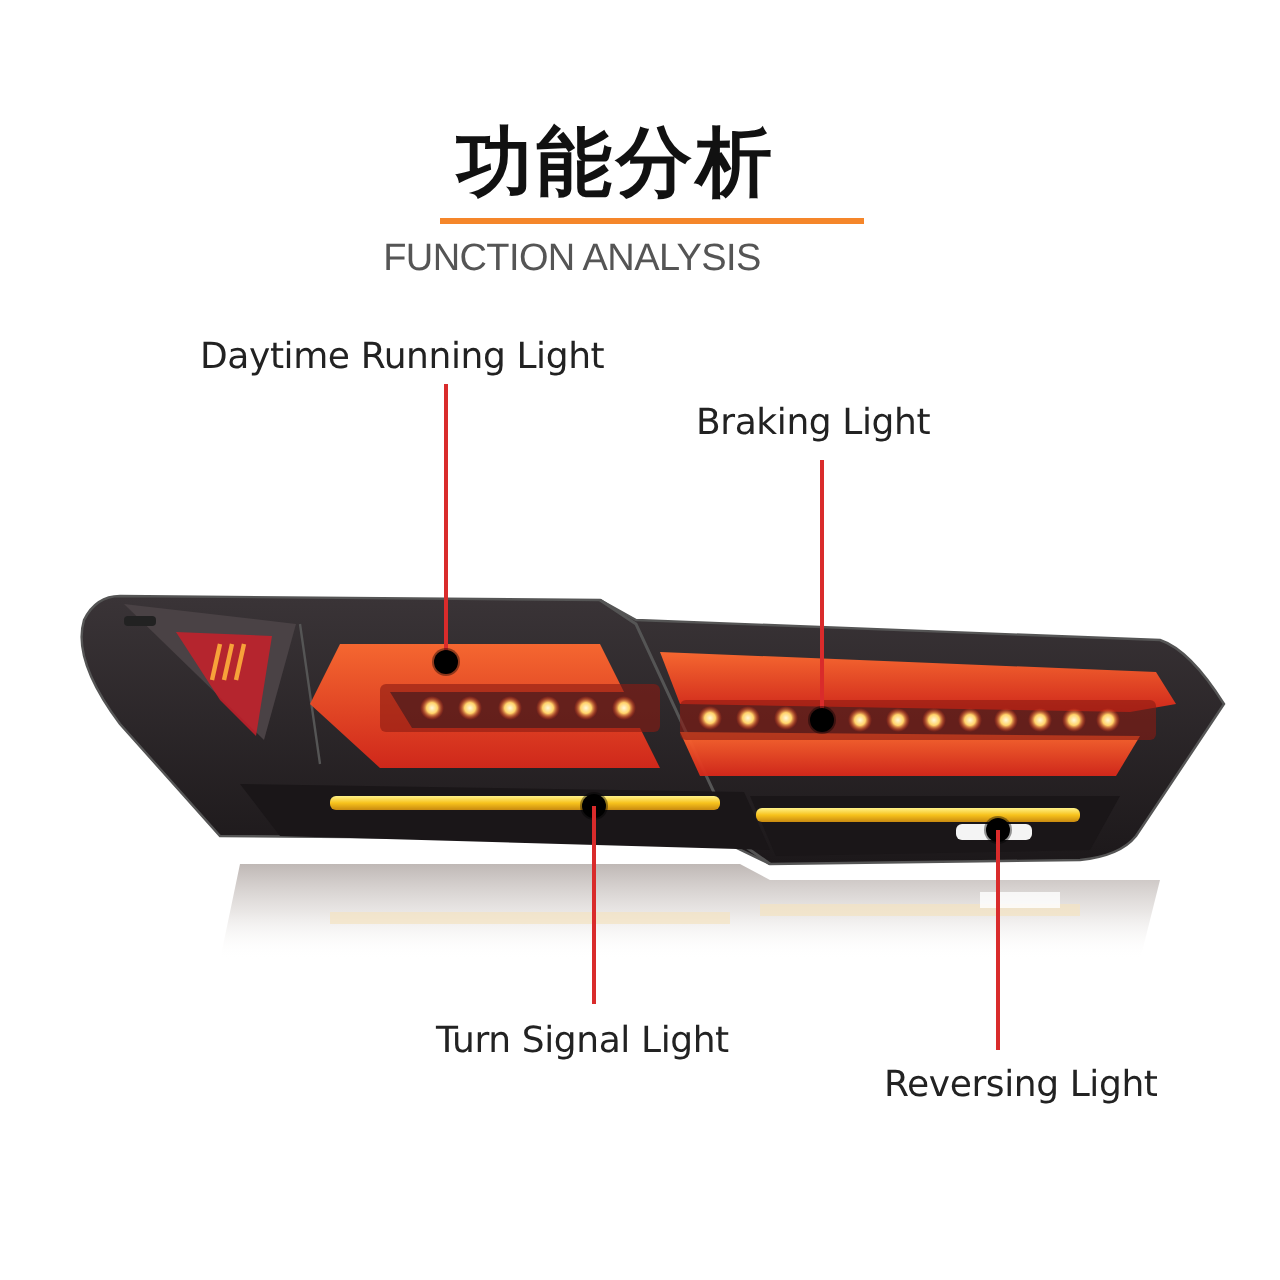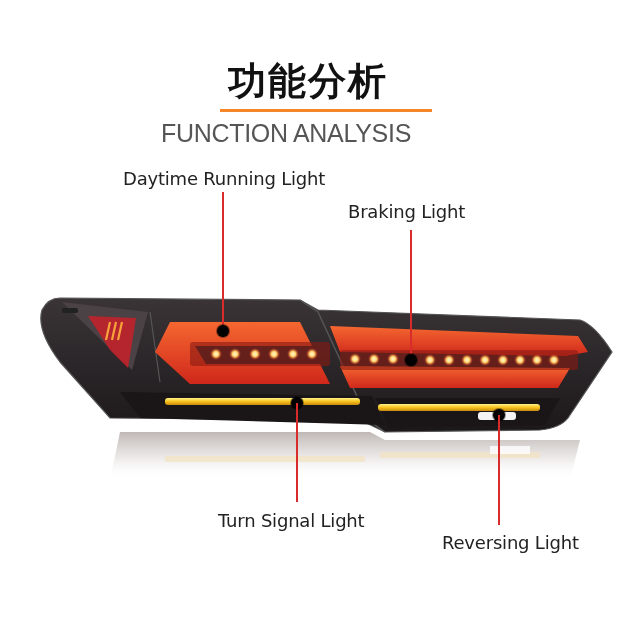--- a/index.html
+++ b/index.html
@@ -3,21 +3,21 @@
 <meta charset="utf-8">
 <style>
   html, body { margin:0; padding:0; }
   body { width:640px; height:640px; background:#ffffff; position:relative; overflow:hidden;
          font-family:"DejaVu Sans","Liberation Sans",sans-serif; }
   .title-cn { position:absolute; left:0; width:616px; top:56px; text-align:center;
               font-size:38px; font-weight:bold; color:#111; letter-spacing:2px;
               font-family:"DejaVu Sans",sans-serif; }
   .divider { position:absolute; left:220px; top:109px; width:212px; height:3px; background:#f5862a; }
   .title-en { position:absolute; left:0; width:572px; top:119px; text-align:center;
-              font-size:25px; color:#555; letter-spacing:-0.3px;
+              font-size:19px; color:#555; letter-spacing:-0.3px;
               font-family:"Liberation Sans",sans-serif; }
   .label { position:absolute; font-size:18px; color:#222; white-space:nowrap;
            font-family:"DejaVu Sans",sans-serif; font-weight:normal; letter-spacing:-0.2px; }
   .callout-line { position:absolute; width:2px; background:#d92b2b; }
   .dot { position:absolute; width:12px; height:12px; border-radius:50%; background:#000;
          margin-left:-6px; margin-top:-6px; box-shadow:0 0 0 1px rgba(0,0,0,0.4); }
   svg.lamp { position:absolute; left:0; top:0; }
 </style>
 </head>
 <body>
@@ -104,21 +104,21 @@
 
   <path d="M120,392 L372,396 L385,425 L140,418 Z" fill="#1a1618"></path>
   <path d="M375,398 L560,398 L545,425 L388,428 Z" fill="#1a1618"></path>
 
   <rect x="165" y="398" width="195" height="7" rx="3" fill="url(#amber)"></rect>
   <rect x="378" y="404" width="162" height="7" rx="3" fill="url(#amber)"></rect>
 
   <rect x="478" y="412" width="38" height="8" rx="3" fill="#f4f4f4"></rect>
 </svg>
 
-<div class="label" style="left:123px; top:168px;text-align:center;">Daytime Running Light</div>
+<div class="label" style="left:100px; top:168px;text-align:center;">Daytime Running Light</div>
 <div class="callout-line" style="left:222px; top:192px; height:139px;"></div>
 <div class="dot" style="left:223px; top:331px;"></div>
 
 <div class="label" style="left:348px; top:201px;">Braking Light</div>
 <div class="callout-line" style="left:410px; top:230px; height:130px;"></div>
 <div class="dot" style="left:411px; top:360px;"></div>
 
 <div class="dot" style="left:297px; top:403px;"></div>
 <div class="callout-line" style="left:296px; top:403px; height:99px;"></div>
 <div class="label" style="left:218px; top:510px;">Turn Signal Light</div>

